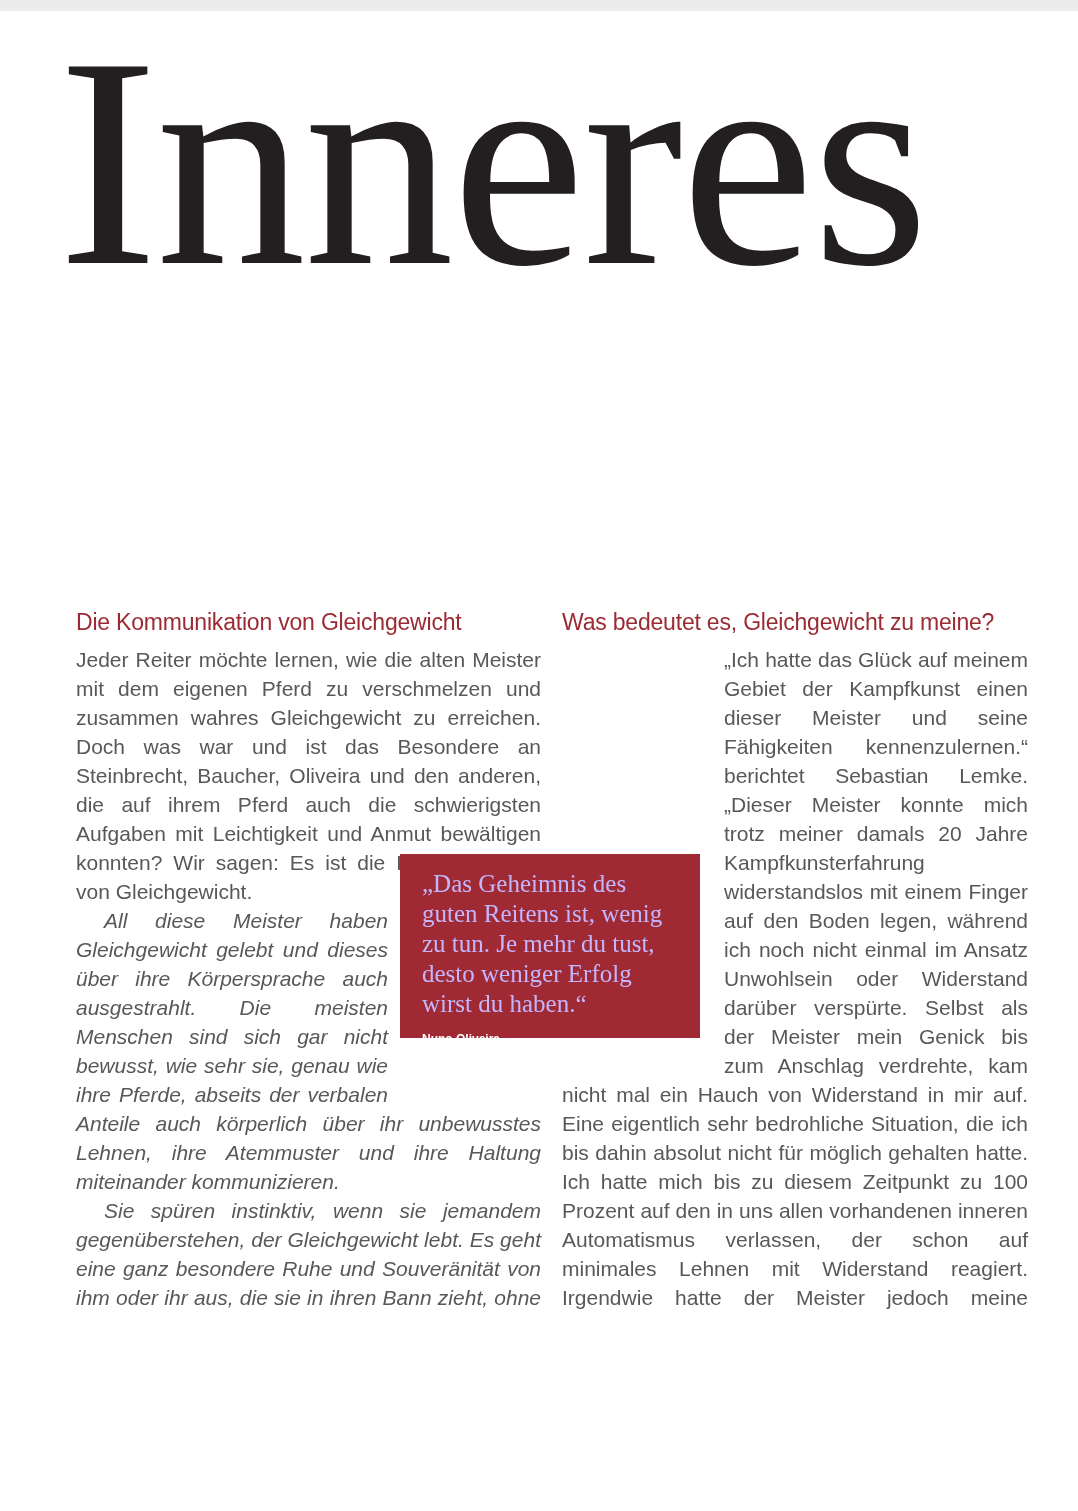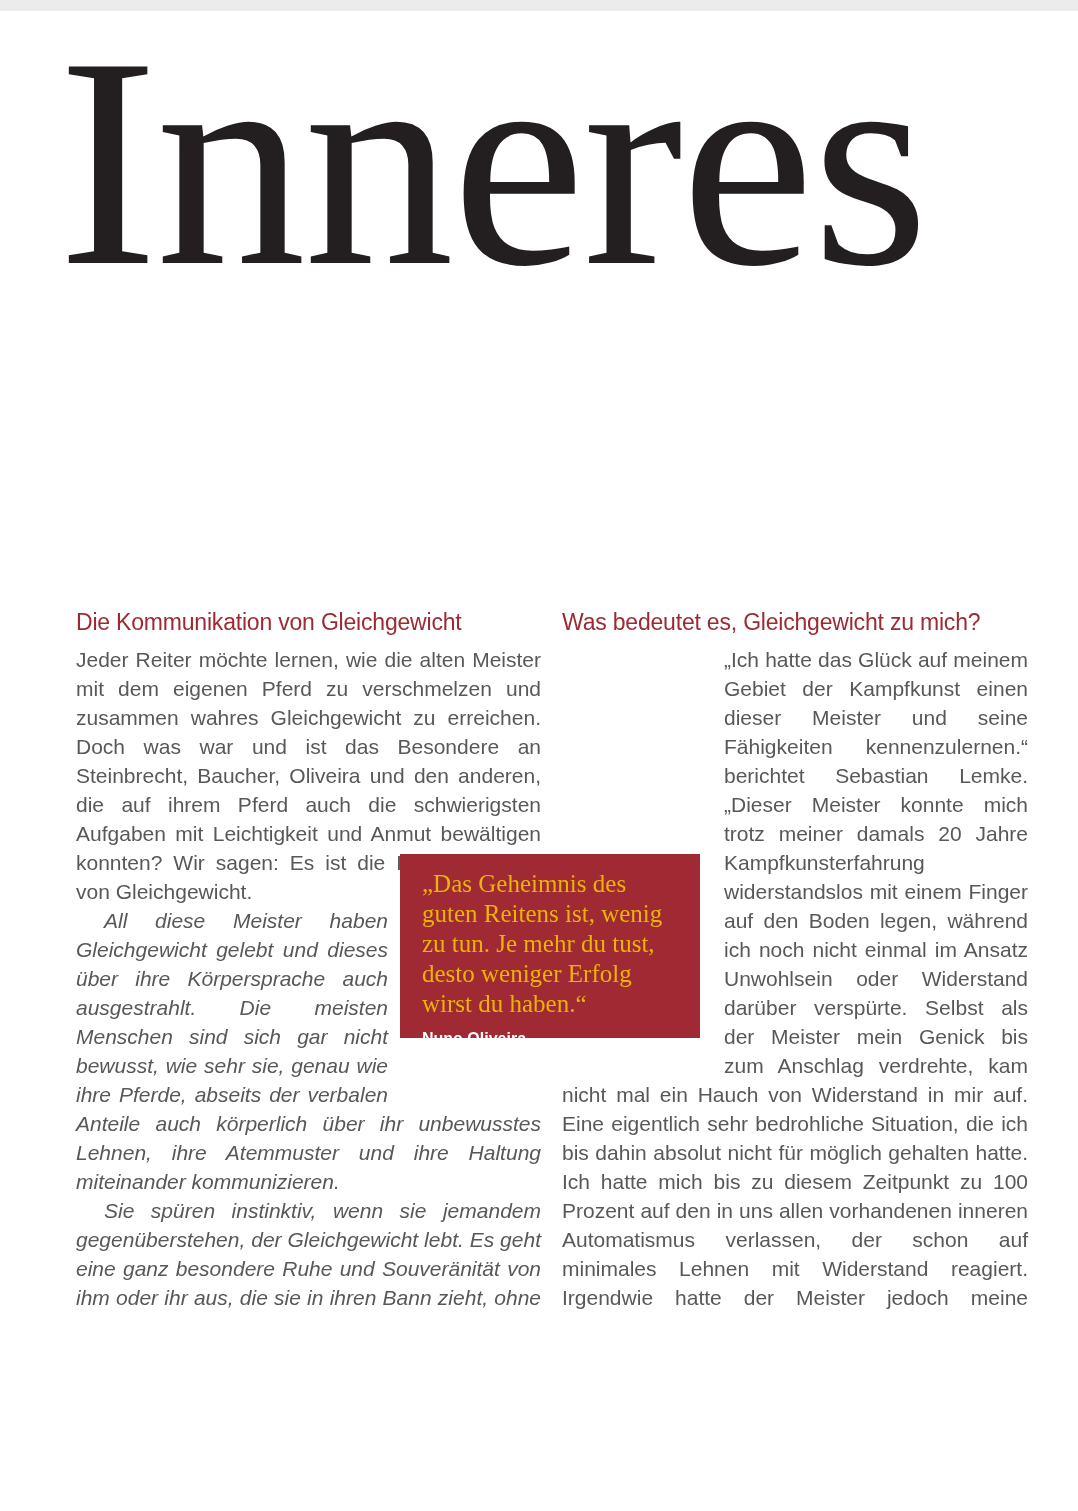--- a/index.html
+++ b/index.html
@@ -49,25 +49,25 @@
   .pull-quote{
     position:absolute;left:400px;top:854px;
     width:300px;height:184px;
     box-sizing:border-box;
     background:#a02a34;
     padding:15px 20px 0 22px;
   }
   .pq-text{
     font-family:"Liberation Serif",serif;
     font-size:25px;line-height:30px;
-    color:#eab308;
+    color:#c4b5fd;
   }
   .pq-attr{
     margin-top:10px;
-    font-size:16px;line-height:20px;
+    font-size:12px;line-height:20px;
     font-weight:700;
     color:#ffffff;
   }
   .footer-page-num{
     position:absolute;left:30px;top:1460px;
     font-size:14px;line-height:22px;font-weight:700;
     color:#c2410c;
     letter-spacing:1px;
   }
   .footer-issue{
@@ -90,21 +90,21 @@
 
   <div class="col col-left">
     <h2>Die Kommunikation von Gleichgewicht</h2>
     <p class="para">Jeder Reiter möchte lernen, wie die alten Meister mit dem eigenen Pferd zu verschmelzen und zusammen wahres Gleichgewicht zu erreichen. Doch was war und ist das Besondere an Steinbrecht, Baucher, Oliveira und den anderen, die auf ihrem Pferd auch die schwierigsten Aufgaben mit Leichtigkeit und Anmut bewältigen konnten? Wir sagen: Es ist die Kommunikation von Gleichgewicht.</p>
     <div class="spacer-right"></div>
     <p class="para indent">All diese Meister haben Gleichgewicht gelebt und dieses über ihre Körpersprache auch ausgestrahlt. Die meisten Menschen sind sich gar nicht bewusst, wie sehr sie, genau wie ihre Pferde, abseits der verbalen Anteile auch körperlich über ihr unbewusstes Lehnen, ihre Atemmuster und ihre Haltung miteinander kommunizieren.</p>
     <p class="para indent">Sie spüren instinktiv, wenn sie jemandem gegenüberstehen, der Gleichgewicht lebt. Es geht eine ganz besondere Ruhe und Souveränität von ihm oder ihr aus, die sie in ihren Bann zieht, ohne jedoch mit ihnen in Konkurrenz zu treten. Dieser Person schenken sie wie selbstverständlich ihre Aufmerksamkeit und Sympathie. Sie muss keinesfalls darum kämpfen, sondern einfach nur im Gleichgewicht sein. Für uns ist es das, was dieses Zitat von Nuno Oliveira beschreibt: „Das Geheimnis des guten Reitens ist, wenig zu tun. Je mehr du tust, desto weniger Erfolg wirst du haben.“</p>
   </div>
 
   <div class="col col-right">
-    <h2>Was bedeutet es, Gleichgewicht zu mich?</h2>
+    <h2>Was bedeutet es, Gleichgewicht zu meine?</h2>
     <div class="spacer-left"></div>
     <p class="para">„Ich hatte das Glück auf meinem Gebiet der Kampfkunst einen dieser Meister und seine Fähigkeiten kennenzulernen.“ berichtet Sebastian Lemke. „Dieser Meister konnte mich trotz meiner damals 20 Jahre Kampfkunsterfahrung widerstandslos mit einem Finger auf den Boden legen, während ich noch nicht einmal im Ansatz Unwohlsein oder Widerstand darüber verspürte. Selbst als der Meister mein Genick bis zum Anschlag verdrehte, kam nicht mal ein Hauch von Widerstand in mir auf. Eine eigentlich sehr bedrohliche Situation, die ich bis dahin absolut nicht für möglich gehalten hatte. Ich hatte mich bis zu diesem Zeitpunkt zu 100 Prozent auf den in uns allen vorhandenen inneren Automatismus verlassen, der schon auf minimales Lehnen mit Widerstand reagiert. Irgendwie hatte der Meister jedoch meine unbewussten Verteidigungsmechanismen umgangen und mir ein Gefühl von Sicherheit gegeben, während er mich mühelos bewegte. Er hatte etwas getan, was eigentlich unmöglich sein sollte.</p>
     <p class="para indent">Das brachte meine ganze Welt durcheinander. Da war plötzlich jemand, der etwas Grundsätzliches, aber für mich nicht Fassbares anders machte. Die nächsten fünfzehn Jahre beschäftigte ich mich mit diesem Phänomen. Dies war ein langer, frustrierender</p>
   </div>
 
   <div class="pull-quote">
     <div class="pq-text">„Das Geheimnis des guten Reitens ist, wenig zu tun. Je mehr du tust, desto weniger Erfolg wirst du haben.“</div>
     <div class="pq-attr">Nuno Oliveira</div>
   </div>
 

